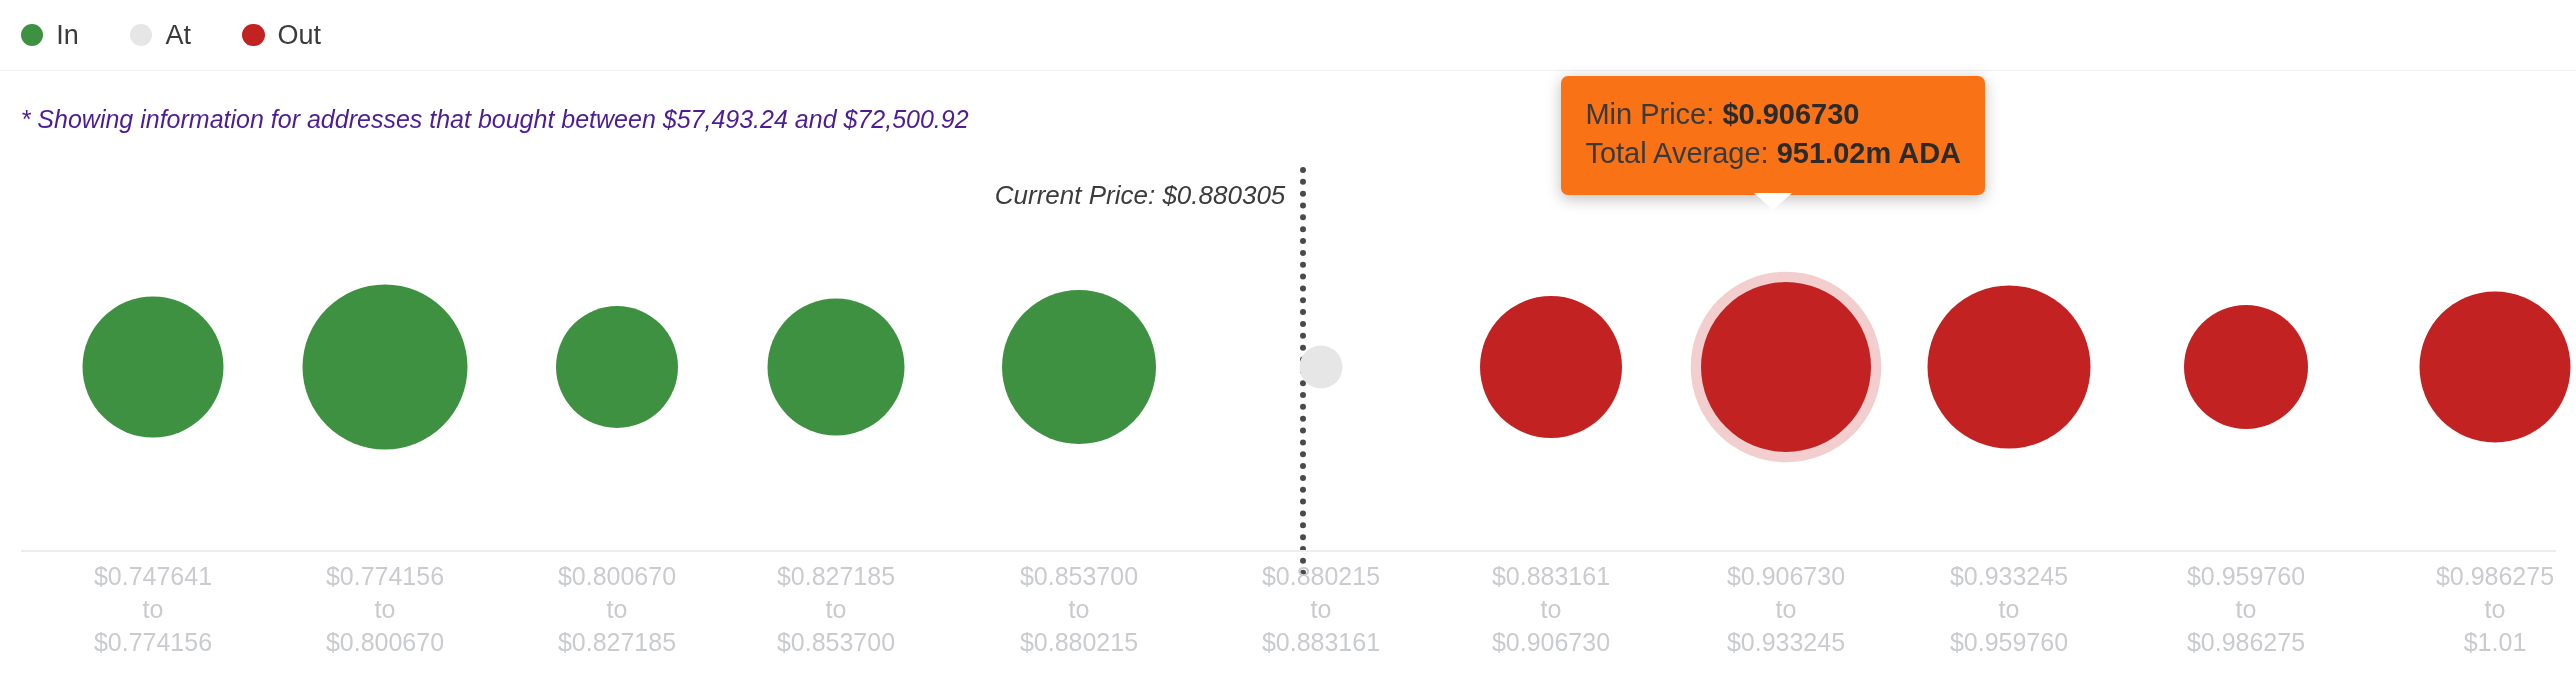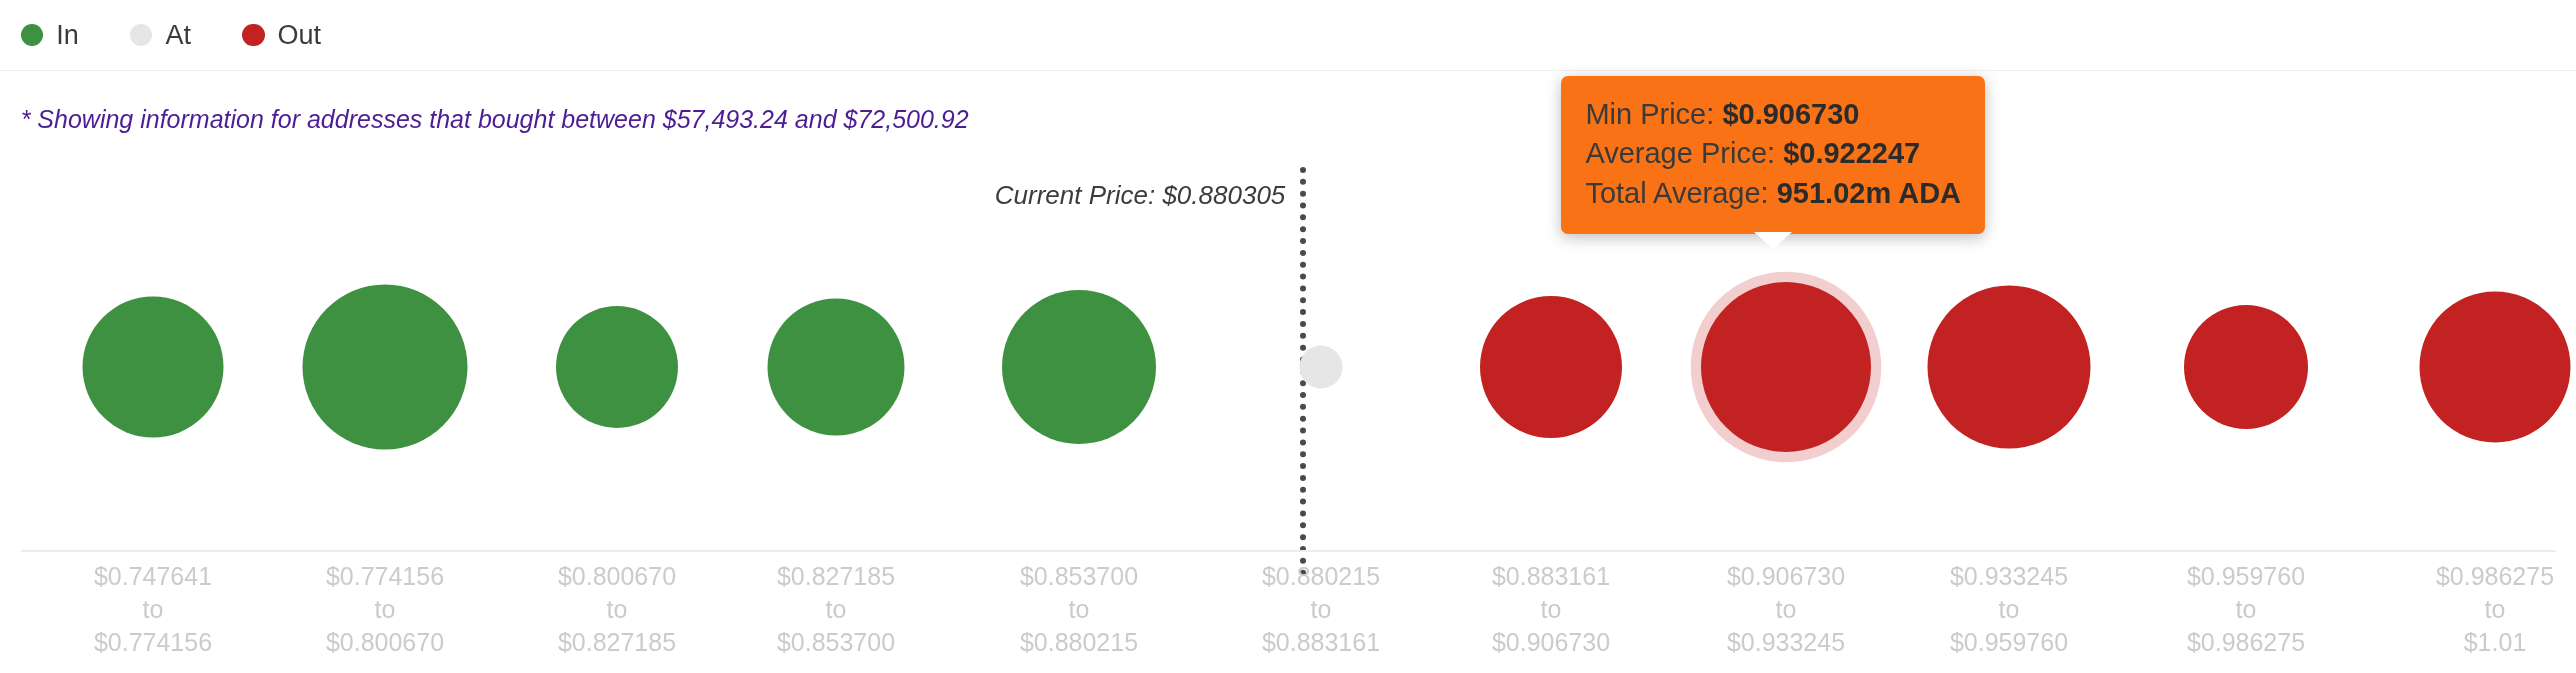--- a/index.html
+++ b/index.html
@@ -257,24 +257,20 @@
         <div>$1.01</div>
       </div>
     </div>
 
   <div class="tooltip" id="tooltip" style="left: 1561px; top: 76px;">
     <div class="tooltip-row">
       <span>Min Price:</span>
       <b>$0.906730</b>
     </div>
     <div class="tooltip-row">
-      <span>Average Price:</span>
-      <b>$0.922247</b>
-    </div>
-    <div class="tooltip-row">
       <span>Total Average:</span>
       <b>951.02m ADA</b>
     </div>
     <div class="tooltip-arrow"></div>
   </div>
 
 </div>
 
 
 </body></html>

